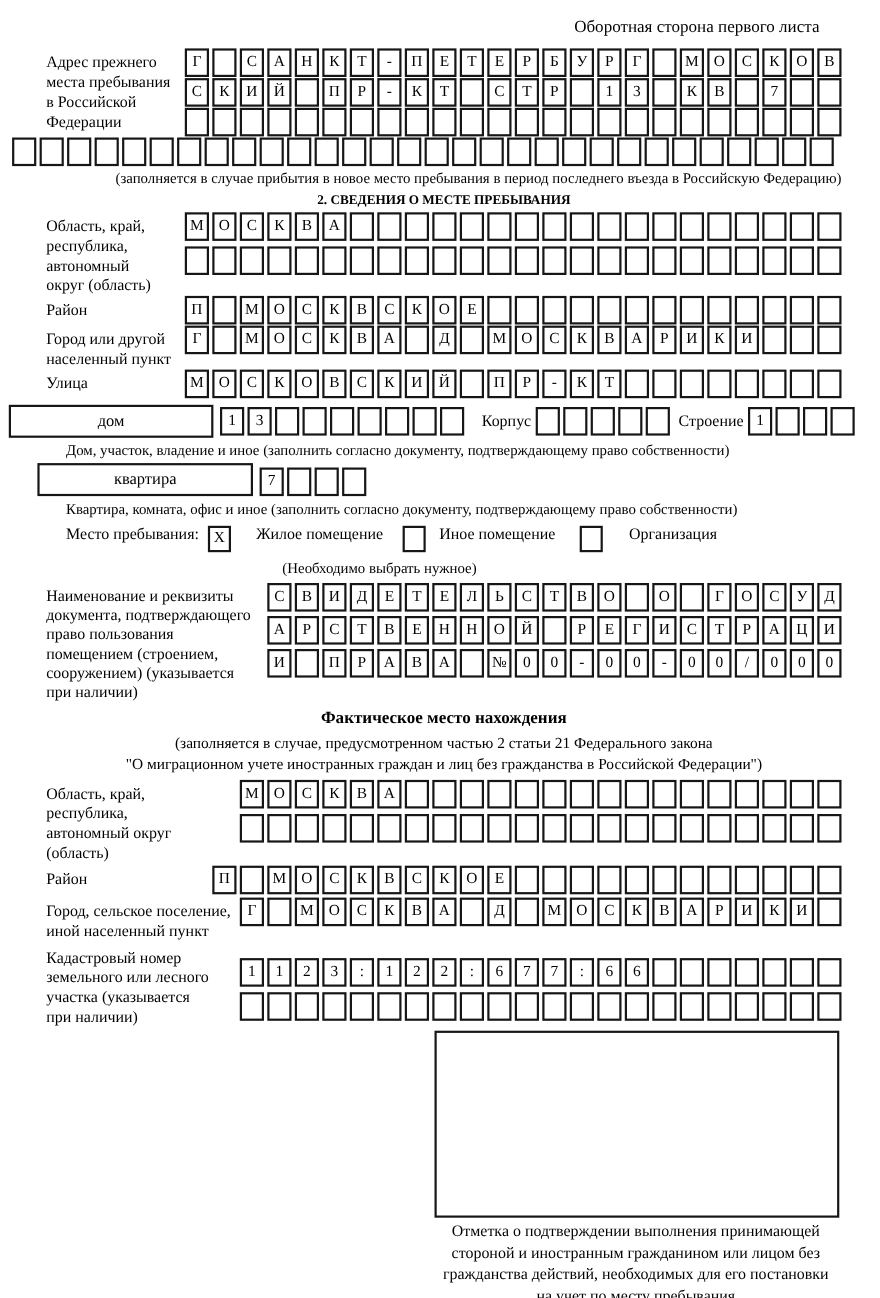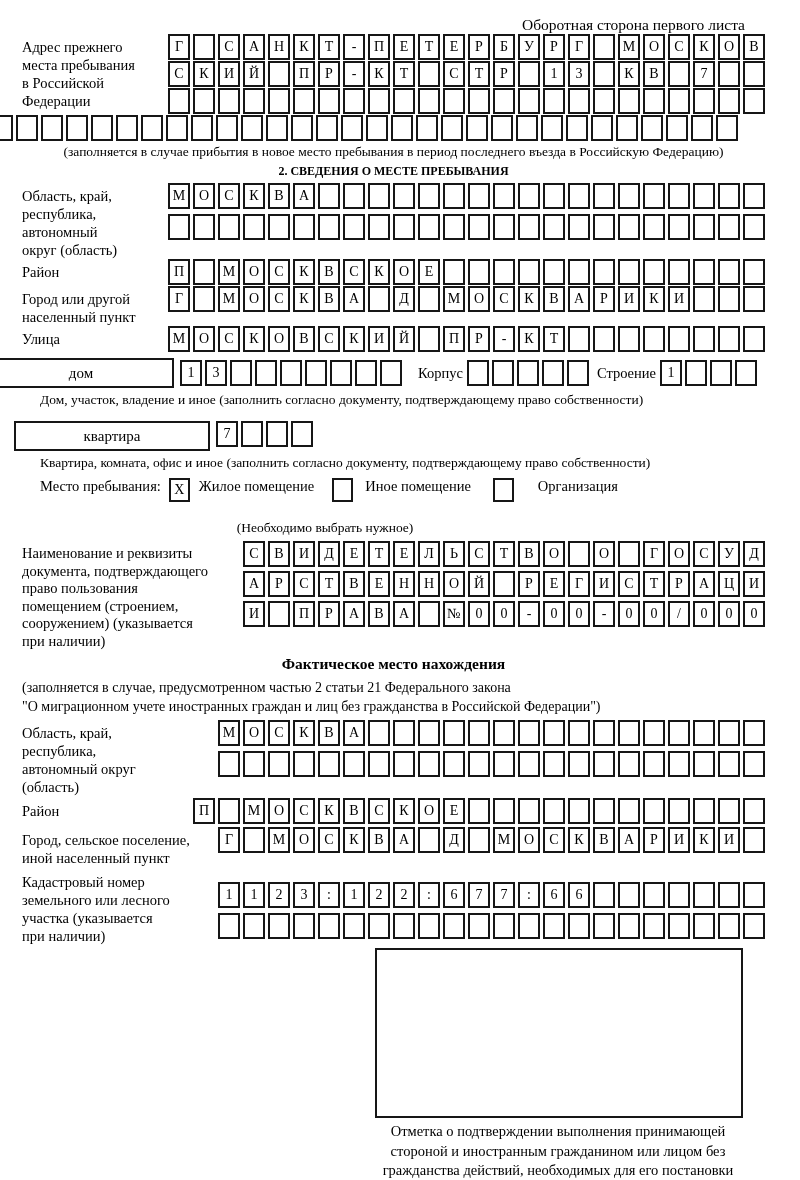--- a/index.html
+++ b/index.html
@@ -1,47 +1,47 @@
 <!DOCTYPE html>
 <html><head>
 <meta charset="utf-8">
 <style>
   *{margin:0;padding:0;box-sizing:border-box}
   html,body{background:#fff}
   body{width:800px;height:1180px;font-family:"Liberation Serif","DejaVu Serif",serif;color:#000}
-  .page{width:800px;height:1180px;padding:0 35px 0 22px;overflow:hidden;position:relative}
+  .page{width:800px;height:1180px;padding:0 35px 0 42px;overflow:hidden;position:relative}
   .header-note{padding:16px 20px 0 0;text-align:right;font-size:15.5px}
   .fieldrow{display:flex;align-items:flex-start}
   .flabel{font-size:14.5px;line-height:18px;white-space:pre-line;padding-top:4px;flex-shrink:1}
   .cellcol{margin-left:auto;flex-shrink:0}
   .cellrow{display:flex;margin-bottom:1px;flex-shrink:0}
   .cellcol .cellrow{justify-content:flex-end}
   .r-auto{margin-left:auto}
   .cell{flex:0 0 auto;width:22px;height:26px;border:2px solid #161616;margin-left:3px;display:flex;align-items:center;justify-content:center;font-size:14px;background:#fff}
   .gap-top{margin-top:5px}
   .overflow-row{margin-left:-34px;margin-top:0}
   .caption{font-size:13.5px;line-height:17px}
-  .center{text-align:center}
+  .center{text-align:right}
   .sec-title{font-size:12px;font-weight:bold;text-align:center;margin-top:4px}
-  .mt2{margin-top:2px}.mt4{margin-top:4px}.mt10{}
+  .mt2{margin-top:2px}.mt4{margin-top:4px}.mt10{margin-top:10px}
   .bigbox{border:2px solid #161616;height:30px;display:flex;align-items:center;justify-content:center;font-size:15px;flex:0 0 auto}
   .house-row{display:flex;align-items:center;margin-left:-34px;margin-top:5px}
   .house-row .bigbox{width:186px}
   .house-row .inlbl{font-size:14.5px;white-space:nowrap}
-  .apt-row{display:flex;align-items:flex-start;margin-left:-8px;margin-top:13px}
+  .apt-row{display:flex;align-items:flex-end;margin-left:-8px;margin-top:3px}
   .apt-row .bigbox{width:196px}
   .cap-left{margin-left:18px;margin-top:3px}
   .stay-row{display:flex;margin-left:18px;margin-top:7px;font-size:14.5px}
   .chk{width:21px;height:24px;border:2px solid #161616;display:flex;align-items:center;justify-content:center;font-size:14px;flex:0 0 auto}
-  .stay-caption{margin-left:198px;width:210px;text-align:center;margin-top:17px}
+  .stay-caption{margin-left:198px;width:210px;text-align:center;margin-top:6px}
   .doc-block{margin-top:5px}
   .doc-block .flabel{line-height:17.5px}
   .doc-block .cellrow{margin-bottom:4px}
   .actual-title{font-size:15.5px;font-weight:bold;text-align:center;margin-top:5px}
-  .actual-cap{text-align:left;font-size:14px;line-height:19px;margin-top:5px;white-space:pre-line}
+  .actual-cap{text-align:center;font-size:14px;line-height:19px;margin-top:5px;white-space:pre-line}
   .cad-cells{margin-top:13px}
   .cad-cells .cellrow + .cellrow{margin-top:5px}
   .stamp{width:368px;height:170px;border:2px solid #161616;margin-left:353px;margin-top:3px}
   .stamp-caption{width:404px;margin-left:334px;text-align:center;font-size:14.5px;line-height:19.5px;margin-top:4px;white-space:pre-line}
 </style>
 </head>
 <body>
 
 <div class="page">
 
@@ -361,21 +361,21 @@
         <span class="cell"></span>
         <span class="cell"></span>
         <span class="cell"></span>
       </div>
   </div>
   <div class="caption cap-left">Квартира, комната, офис и иное (заполнить согласно документу, подтверждающему право собственности)</div>
 
   <div class="stay-row">
     <span>Место пребывания:</span>
     <span class="chk" style="margin-left:8px">X</span>
-    <span style="margin-left:9px">Жилое помещение</span>
+    <span style="margin-left:23px">Жилое помещение</span>
     <span class="chk" style="margin-left:18px"></span>
     <span style="margin-left:12px">Иное помещение</span>
     <span class="chk" style="margin-left:22px"></span>
     <span style="margin-left:24px">Организация</span>
   </div>
   <div class="caption stay-caption">(Необходимо выбрать нужное)</div>
 
   <div class="fieldrow doc-block">
     <div class="flabel">Наименование и реквизиты
 документа, подтверждающего

